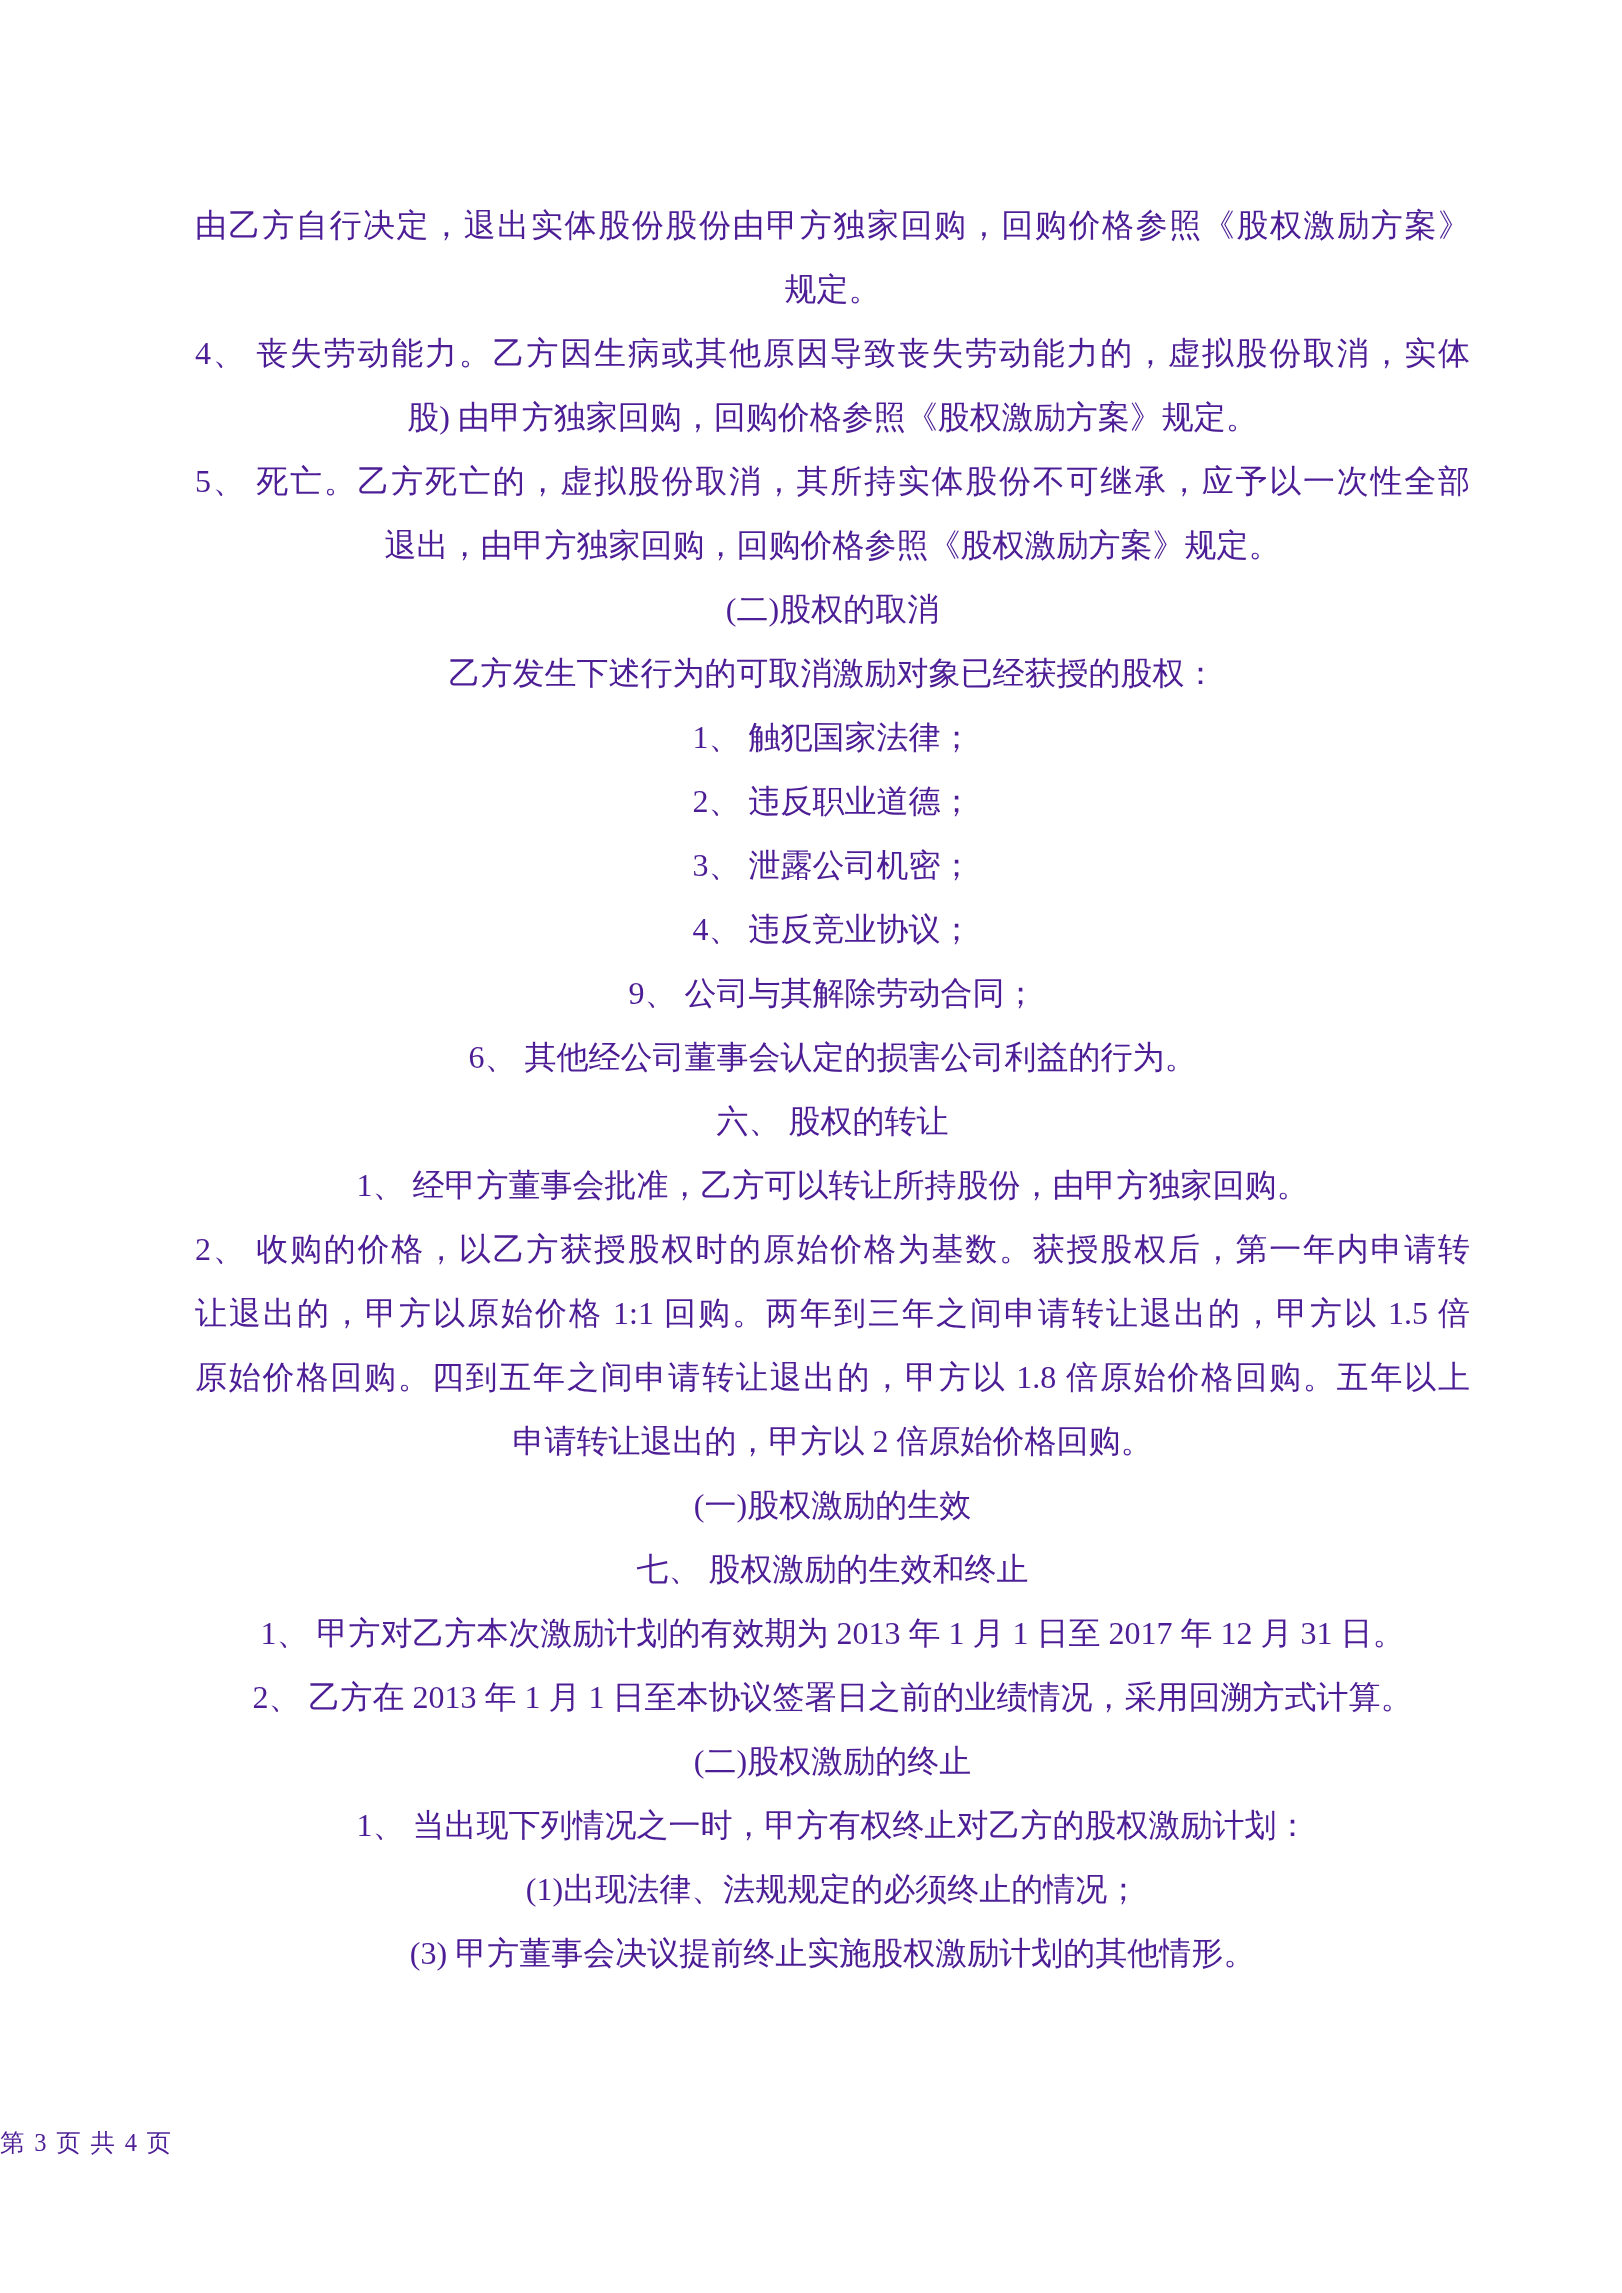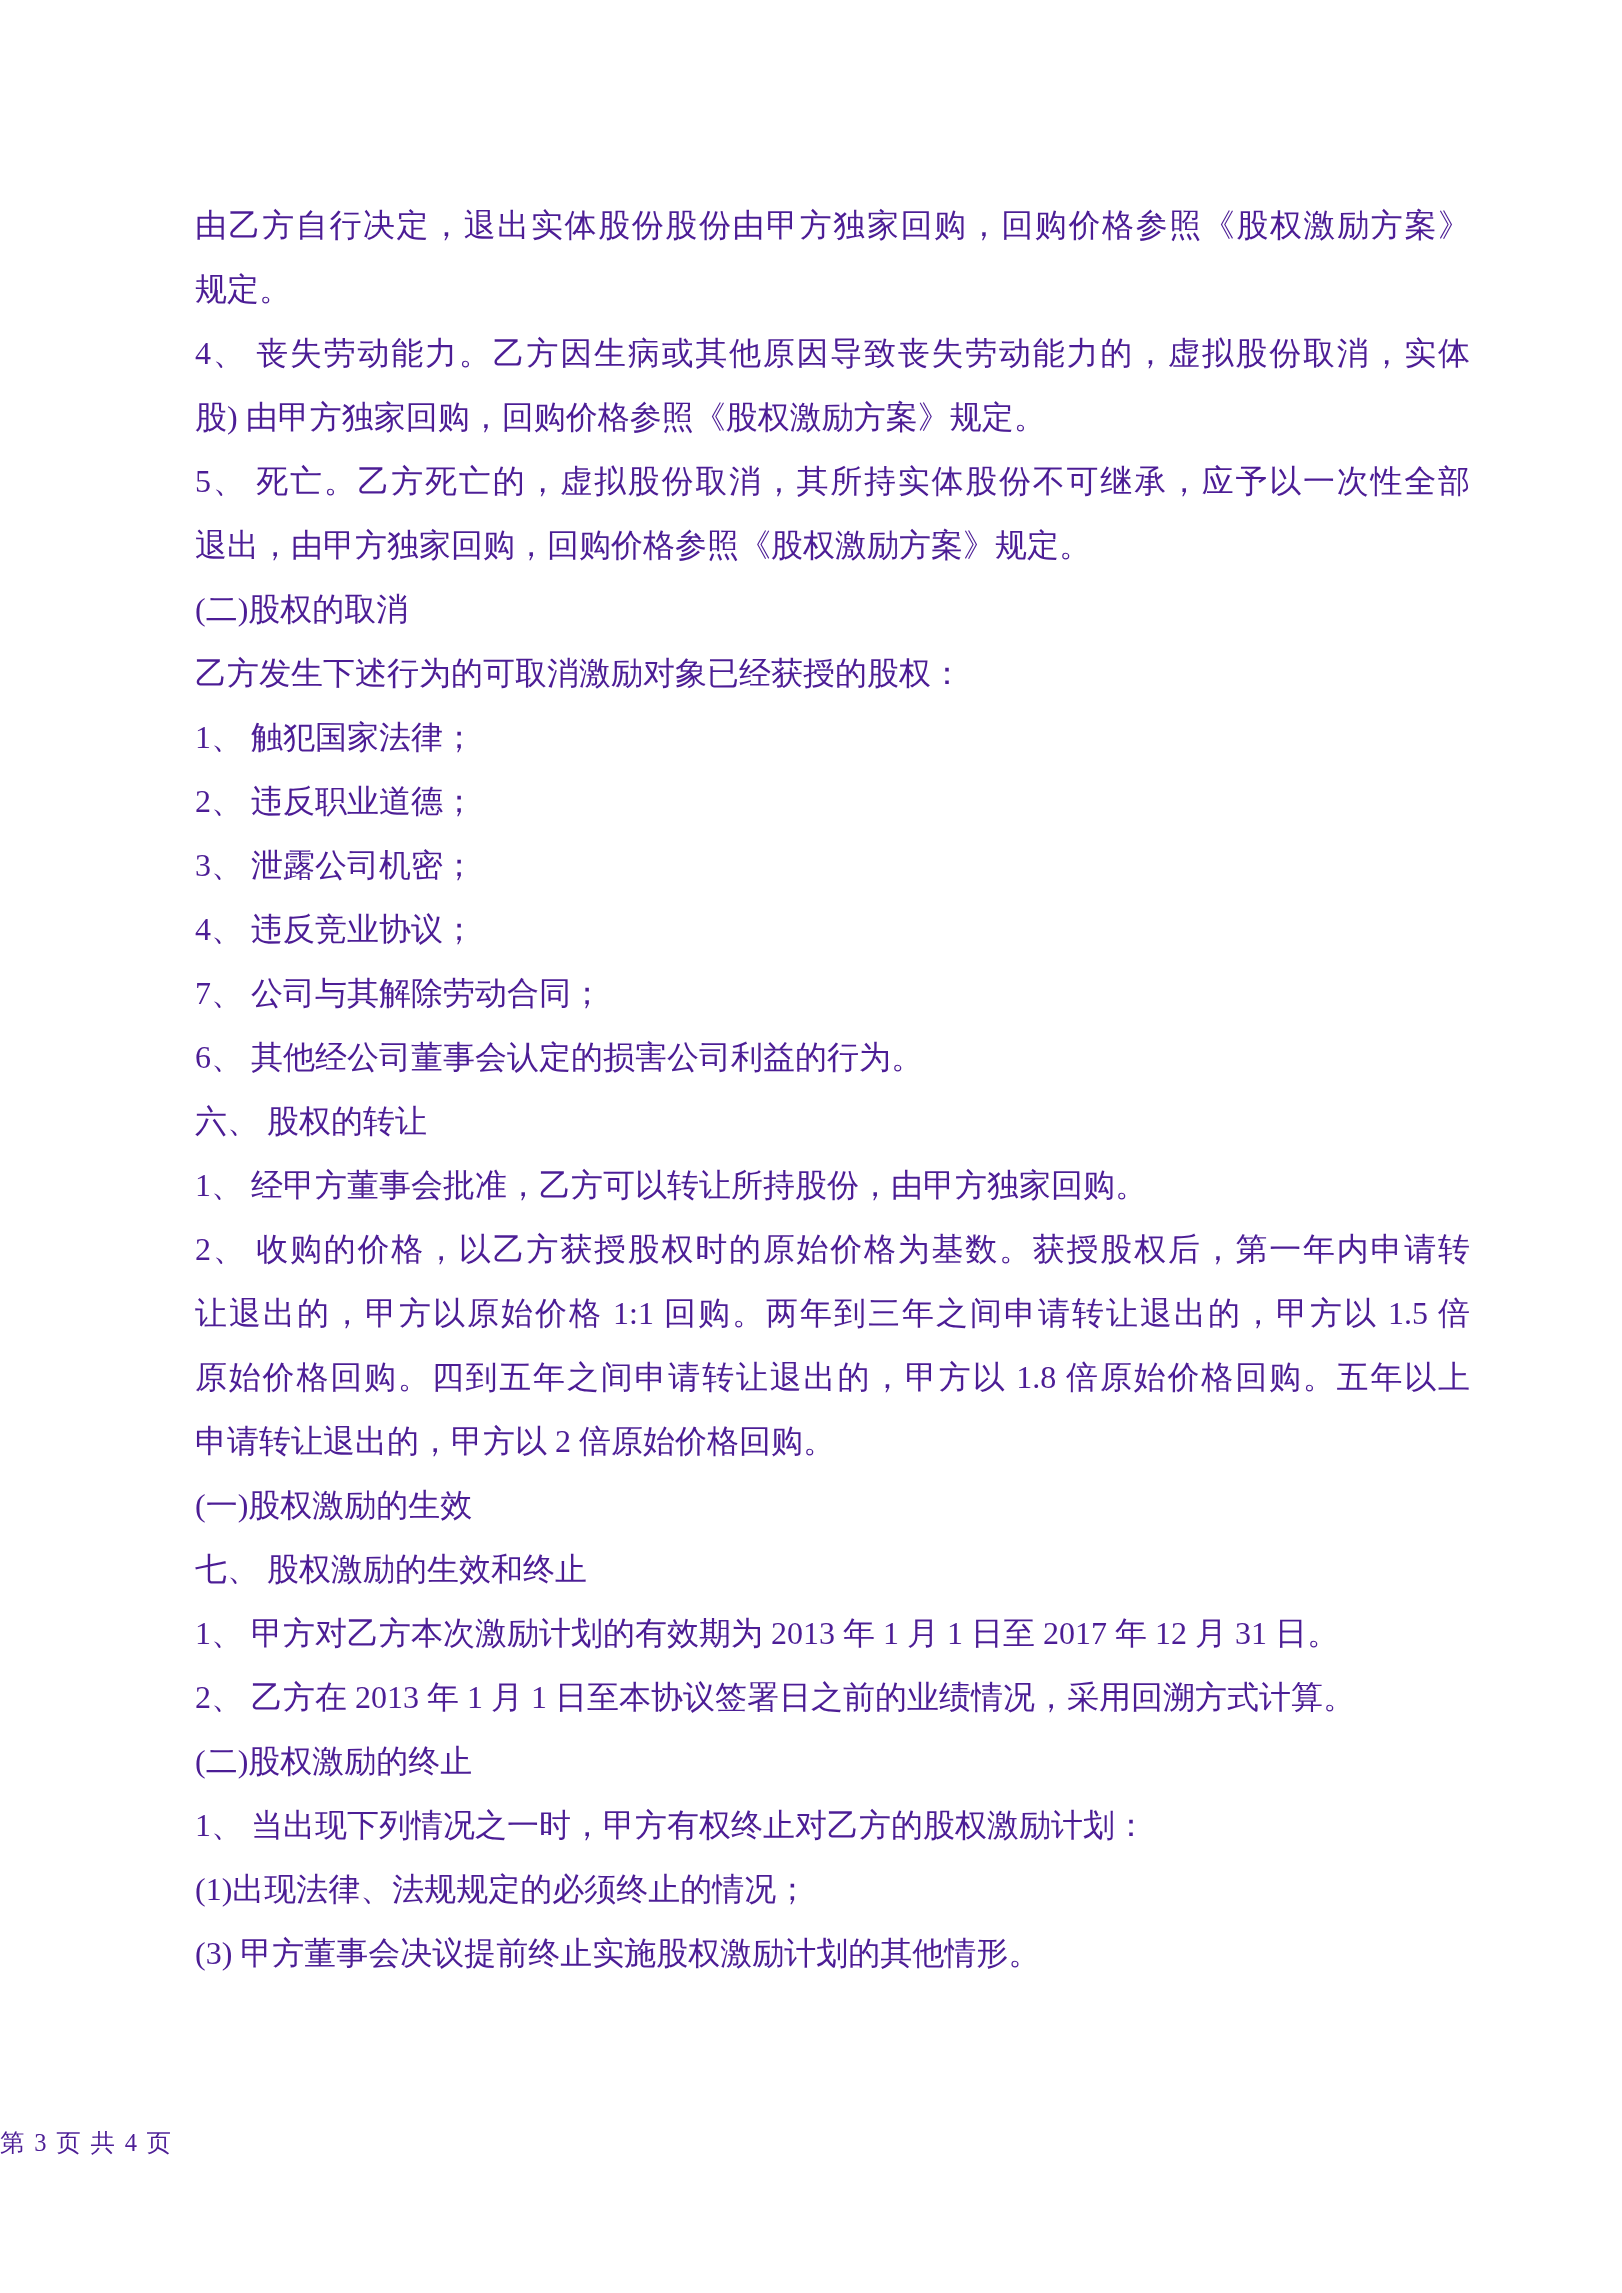--- a/index.html
+++ b/index.html
@@ -16,21 +16,21 @@
     position: absolute;
     left: 195px;
     top: 193px;
     width: 1275px;
   }
   .line {
     height: 64px;
     line-height: 64px;
     font-size: 32px;
     white-space: nowrap;
-    text-align: left;
+    text-align: center;
   }
   .line.just {
     white-space: normal;
     text-align: justify;
     text-align-last: justify;
   }
   .footer {
     position: absolute;
     left: 0;
     top: 2111px;
@@ -51,21 +51,21 @@
     <div class="line just">4、 丧失劳动能力。乙方因生病或其他原因导致丧失劳动能力的，虚拟股份取消，实体</div>
     <div class="line">股) 由甲方独家回购，回购价格参照《股权激励方案》规定。</div>
     <div class="line just">5、 死亡。乙方死亡的，虚拟股份取消，其所持实体股份不可继承，应予以一次性全部</div>
     <div class="line">退出，由甲方独家回购，回购价格参照《股权激励方案》规定。</div>
     <div class="line">(二)股权的取消</div>
     <div class="line">乙方发生下述行为的可取消激励对象已经获授的股权：</div>
     <div class="line">1、 触犯国家法律；</div>
     <div class="line">2、 违反职业道德；</div>
     <div class="line">3、 泄露公司机密；</div>
     <div class="line">4、 违反竞业协议；</div>
-    <div class="line">7、 公司与其解除劳动合同；</div>
+    <div class="line">9、 公司与其解除劳动合同；</div>
     <div class="line">6、 其他经公司董事会认定的损害公司利益的行为。</div>
     <div class="line">六、 股权的转让</div>
     <div class="line">1、 经甲方董事会批准，乙方可以转让所持股份，由甲方独家回购。</div>
     <div class="line just">2、 收购的价格，以乙方获授股权时的原始价格为基数。获授股权后，第一年内申请转</div>
     <div class="line just">让退出的，甲方以原始价格 1:1 回购。两年到三年之间申请转让退出的，甲方以 1.5 倍</div>
     <div class="line just">原始价格回购。四到五年之间申请转让退出的，甲方以 1.8 倍原始价格回购。五年以上</div>
     <div class="line">申请转让退出的，甲方以 2 倍原始价格回购。</div>
     <div class="line">(一)股权激励的生效</div>
     <div class="line">七、 股权激励的生效和终止</div>
     <div class="line">1、 甲方对乙方本次激励计划的有效期为 2013 年 1 月 1 日至 2017 年 12 月 31 日。</div>

